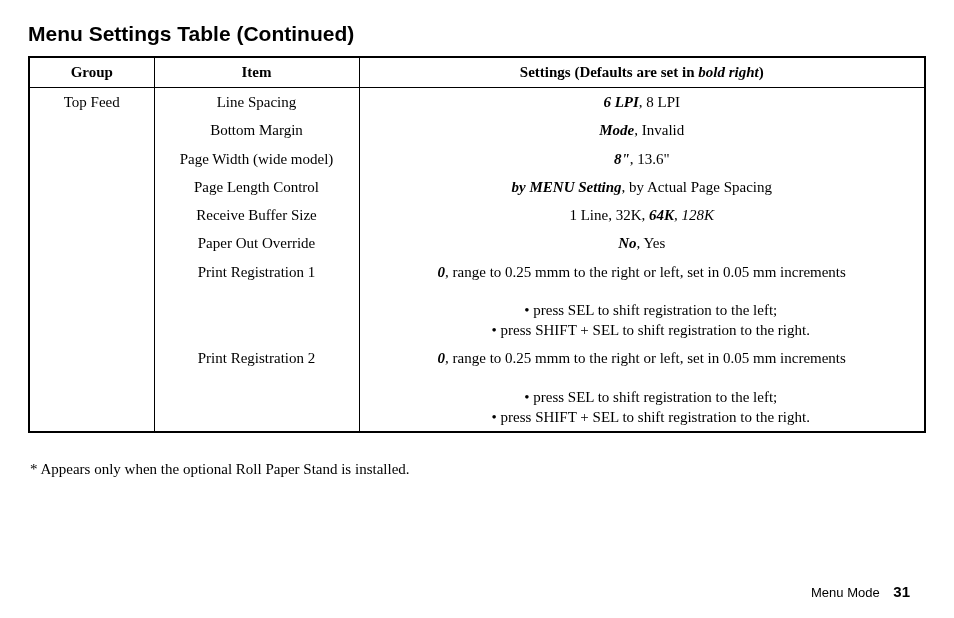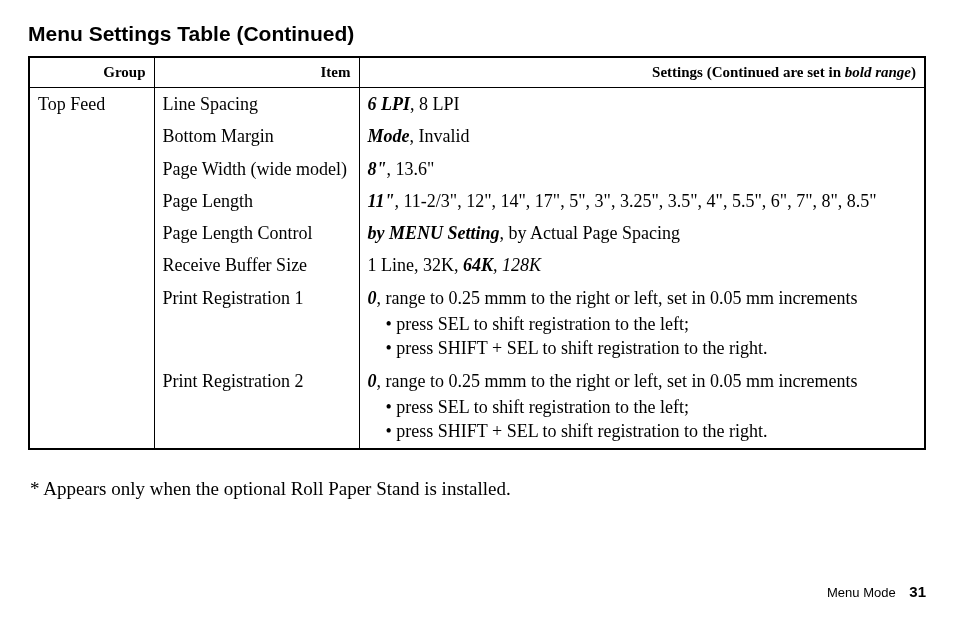--- a/index.html
+++ b/index.html
@@ -26,67 +26,68 @@
     margin: 0 0 10px 0;
   }
   table.settings {
     width: 100%;
     border-collapse: collapse;
     border: 2px solid #000;
     table-layout: fixed;
   }
   table.settings thead th {
     font-weight: bold;
-    text-align: right;
+    text-align: center;
     padding: 6px 8px;
     border-top: 2px solid #000;
     border-bottom: 1px solid #000;
     border-left: 1px solid #000;
     font-size: 15px;
   }
   table.settings thead th:first-child { border-left: 2px solid #000; }
   table.settings thead th:last-child  { border-right: 2px solid #000; }
   table.settings tbody td {
     padding: 4px 8px;
     vertical-align: top;
     border-left: 1px solid #000;
-    font-size: 18px;
+    font-size: 15px;
     line-height: 1.35;
+    text-align: center;
   }
   table.settings tbody td:first-child { border-left: 2px solid #000; }
   table.settings tbody td:last-child  { border-right: 2px solid #000; }
   
   .col-group    { width: 125px; }
   .col-item     { width: 205px; }
   .col-settings {  }
   
   tr.group-start td { border-top: 1px solid #000; }
   
   table.settings tbody tr:last-child td { border-bottom: 2px solid #000; }
 
   .bi { font-style: italic; font-weight: bold; }
   .ital { font-style: italic; }
 
   ul.bullets {
-    margin: 2px 0 0 0;
+    margin: 18px 0 0 0;
     padding: 0 0 0 18px;
     list-style: none;
   }
   ul.bullets li::before {
     content: "•  ";
   }
 
   .footnote {
     margin: 28px 0 0 2px;
-    font-size: 19px;
+    font-size: 15px;
   }
 
   .footer {
     position: absolute;
-    right: 28px;
+    right: 44px;
     bottom: 18px;
     font-family: Arial, Helvetica, sans-serif;
     font-size: 13px;
   }
   .footer .pg {
     font-weight: 900;
     font-size: 15px;
     margin-left: 10px;
   }
 </style>
@@ -100,21 +101,21 @@
     <colgroup>
       <col class="col-group">
       <col class="col-item">
       <col class="col-settings">
     </colgroup>
     <thead>
       <tr>
         <th>Group</th>
         <th>Item</th>
         <th>
-          <span>Settings (Continued are set in </span><span class="bi">bold range</span><span>)</span>
+          <span>Settings (Defaults are set in </span><span class="bi">bold right</span><span>)</span>
         </th>
       </tr>
     </thead>
     <tbody id="table-body">
         <tr>
           <td>Top Feed</td>
           <td>Line Spacing</td>
           <td><span><span class="bi">6 LPI</span><span>, 8 LPI</span></span></td>
         </tr>
         <tr>
@@ -122,32 +123,32 @@
           <td>Bottom Margin</td>
           <td><span><span class="bi">Mode</span><span>, Invalid</span></span></td>
         </tr>
         <tr>
           <td></td>
           <td>Page Width (wide model)</td>
           <td><span><span class="bi">8"</span><span>, 13.6"</span></span></td>
         </tr>
         <tr>
           <td></td>
-          <td>Page Length</td>
-          <td><span><span class="bi">11"</span><span class="ital">, </span><span>11-2/3", 12", 14", 17", 5", 3", 3.25", 3.5", 4", 5.5", 6", 7", 8", 8.5"</span></span></td>
-        </tr>
-        <tr>
-          <td></td>
           <td>Page Length Control</td>
           <td><span><span class="bi">by MENU Setting</span><span>, by Actual Page Spacing</span></span></td>
         </tr>
         <tr>
           <td></td>
           <td>Receive Buffer Size</td>
           <td><span><span>1 Line, 32K, </span><span class="bi">64K</span><span class="ital">, </span><span class="ital">128K</span></span></td>
+        </tr>
+        <tr>
+          <td></td>
+          <td>Paper Out Override</td>
+          <td><span><span class="bi">No</span><span>, Yes</span></span></td>
         </tr>
         <tr>
           <td></td>
           <td>Print Registration 1</td>
           <td><span><span class="bi">0</span><span>, range to 0.25 mmm to the right or left, set in 0.05 mm increments</span></span><ul class="bullets">
               <li>press SEL to shift registration to the left;</li>
               <li>press SHIFT + SEL to shift registration to the right.</li>
             </ul></td>
         </tr>
         <tr>

